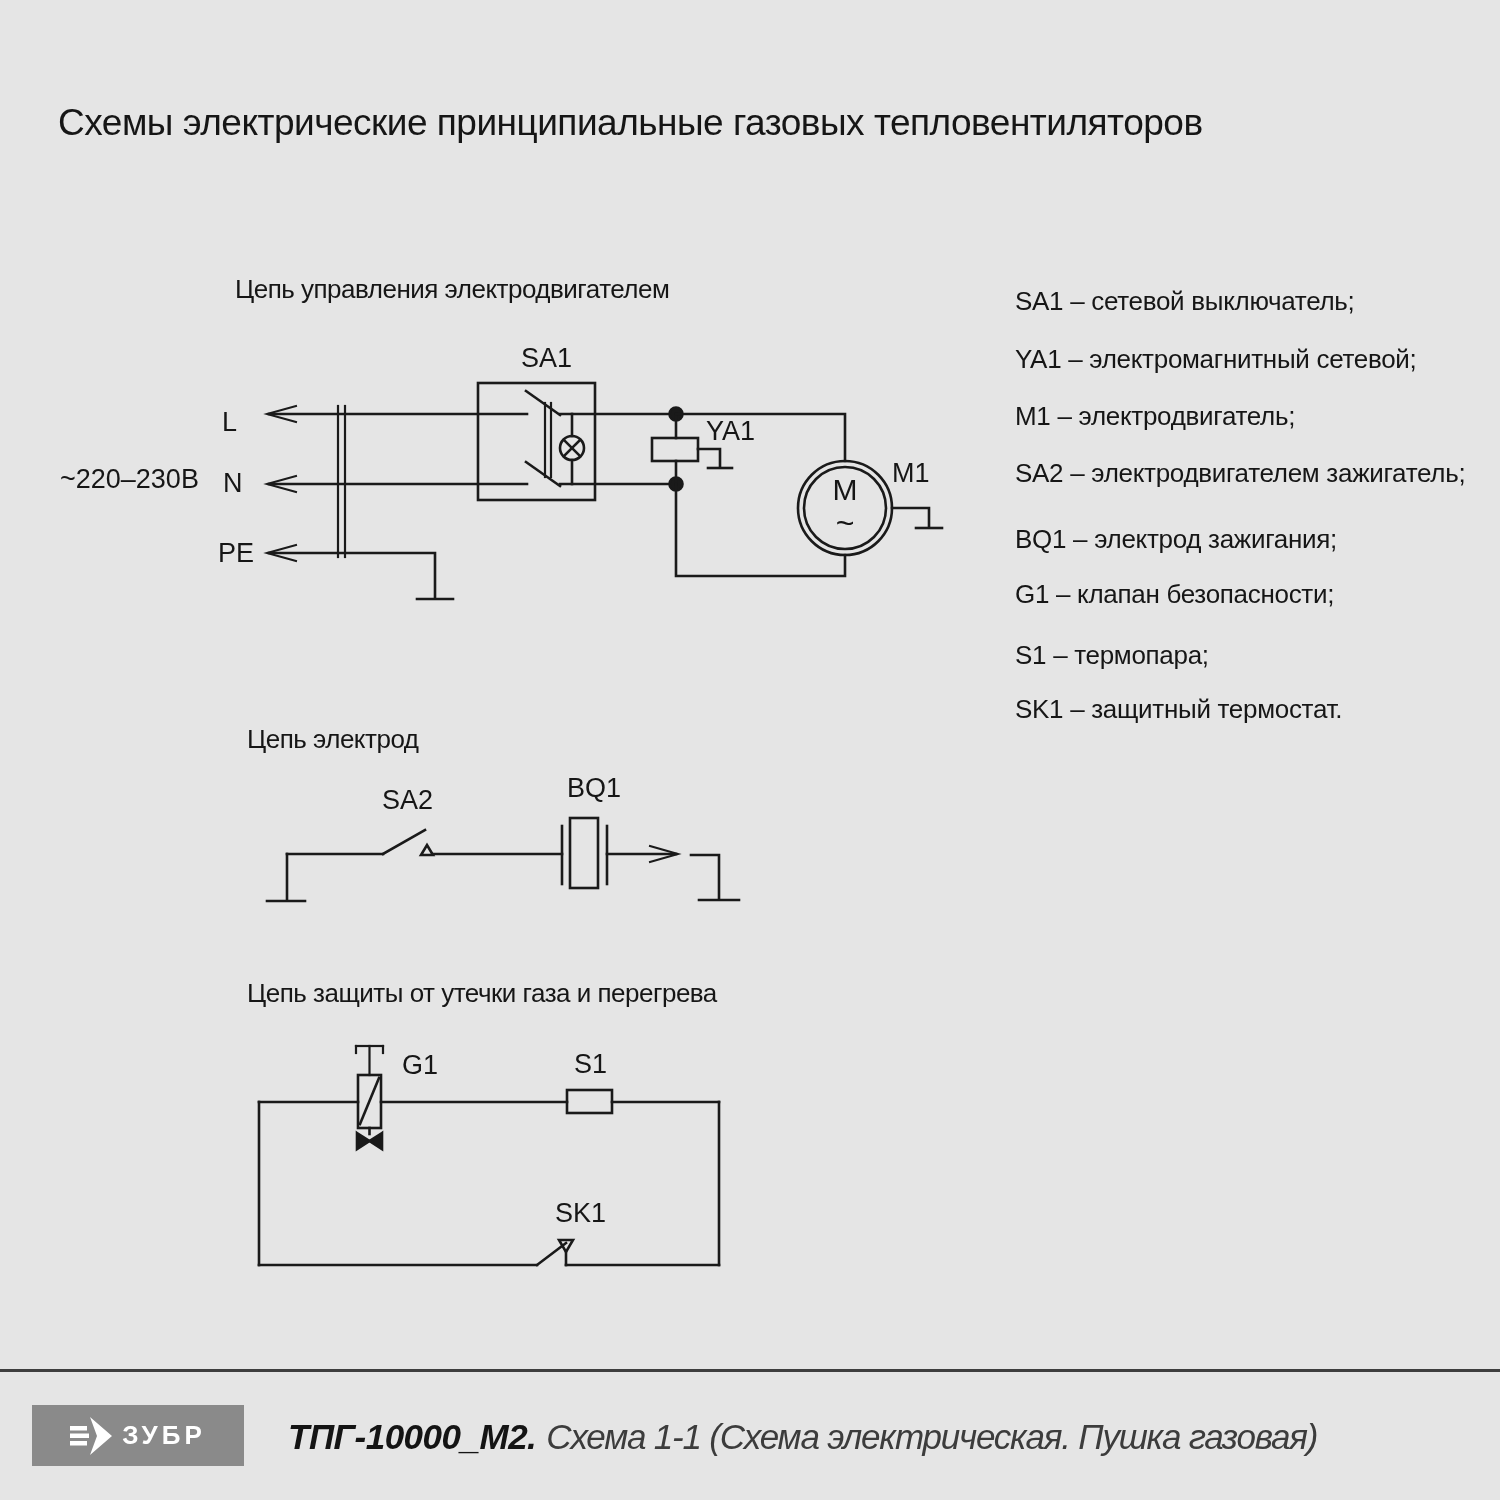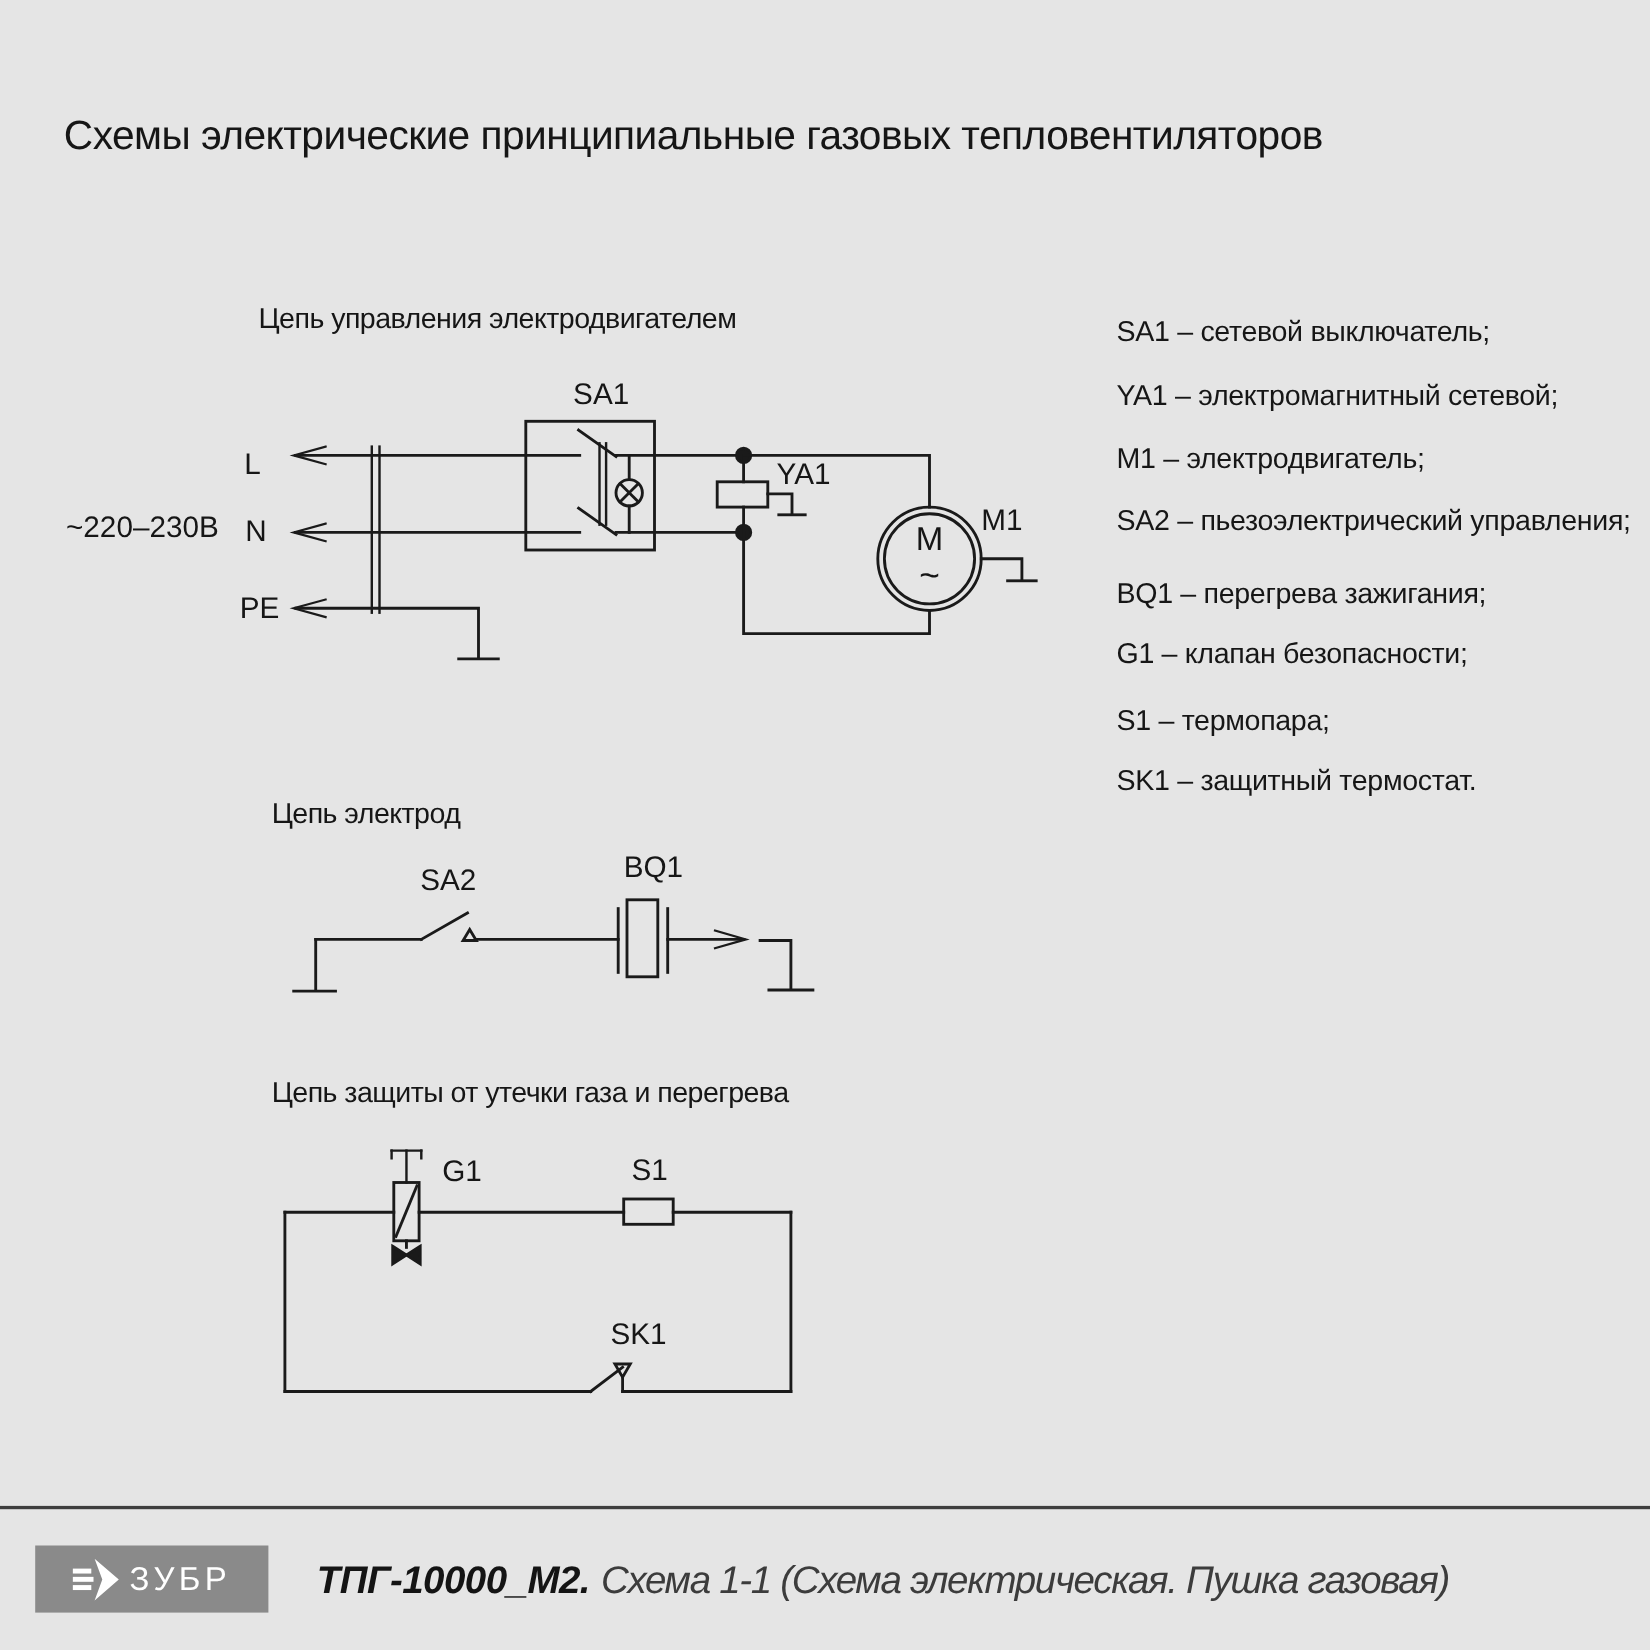--- a/index.html
+++ b/index.html
@@ -10,42 +10,42 @@
   .section-title{font-size:26px;letter-spacing:-0.5px;color:#161616;}
   .st-control{left:235px;top:274px;}
   .st-ignition{left:247px;top:724px;}
   .st-protection{left:247px;top:978px;}
   .legend-row{left:1015px;font-size:26px;letter-spacing:-0.3px;color:#161616;}
   svg text{font-family:"Liberation Sans", sans-serif;fill:#161616;}
   .schematic{position:absolute;left:0;top:0;}
   .footer-rule{left:0;top:1369px;width:1500px;height:3px;background:#3e3e3e;}
   .logo-box{left:32px;top:1405px;width:212px;height:61px;background:#8a8a8a;
             display:flex;align-items:center;justify-content:center;gap:8px;}
-  .brand{color:#ffffff;font-weight:normal;font-size:30px;letter-spacing:4px;}
+  .brand{color:#ffffff;font-weight:bold;font-size:26px;letter-spacing:4px;}
   .footer-text{left:288px;top:1417px;font-size:35px;font-style:italic;}
   .footer-model{font-weight:bold;color:#141414;letter-spacing:-0.5px;}
   .footer-caption{color:#3c3c3c;letter-spacing:-1.2px;font-weight:normal;margin-left:10px;}
 </style>
 </head>
 <body>
 
 <div id="page">
 
   <div class="abs page-title">Схемы электрические принципиальные газовых тепловентиляторов</div>
 
   <div class="abs section-title st-control">Цепь управления электродвигателем</div>
   <div class="abs section-title st-ignition">Цепь электрод</div>
   <div class="abs section-title st-protection">Цепь защиты от утечки газа и перегрева</div>
 
   <div>
     <div class="abs legend-row" style="top:286px">SA1 – сетевой выключатель;</div>
     <div class="abs legend-row" style="top:344px">YA1 – электромагнитный сетевой;</div>
     <div class="abs legend-row" style="top:401px">M1 – электродвигатель;</div>
-    <div class="abs legend-row" style="top:458px">SA2 – пьезоэлектрический управления;</div>
-    <div class="abs legend-row" style="top:524px">BQ1 – перегрева зажигания;</div>
+    <div class="abs legend-row" style="top:458px">SA2 – электродвигателем зажигатель;</div>
+    <div class="abs legend-row" style="top:524px">BQ1 – электрод зажигания;</div>
     <div class="abs legend-row" style="top:579px">G1 – клапан безопасности;</div>
     <div class="abs legend-row" style="top:640px">S1 – термопара;</div>
     <div class="abs legend-row" style="top:694px">SK1 – защитный термостат.</div>
   </div>
 
   <svg class="schematic" width="1500" height="1340" viewBox="0 0 1500 1340" fill="none" stroke="#1a1a1a" stroke-width="2.6" stroke-linecap="square">
 
     <g>
 
       <g stroke-width="2">

